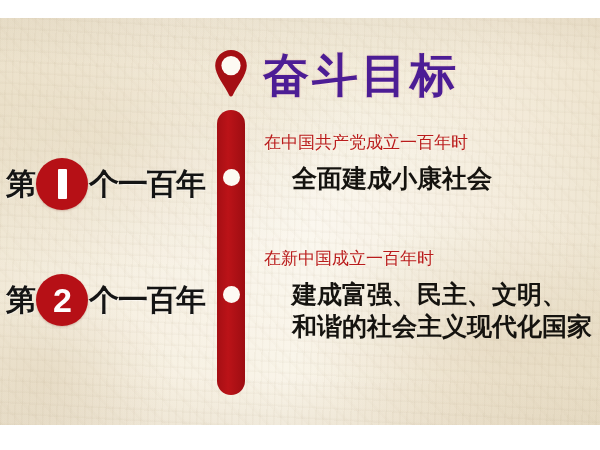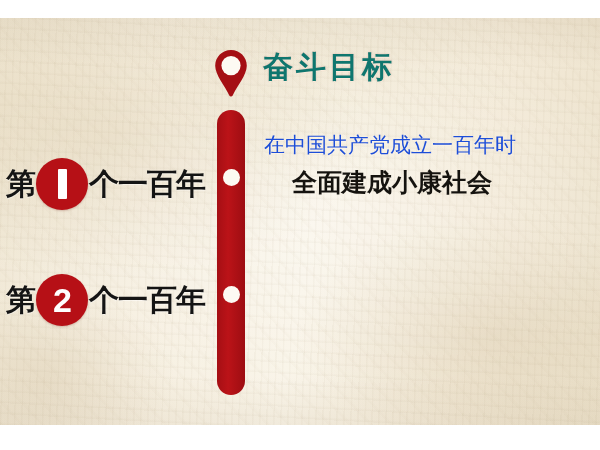--- a/index.html
+++ b/index.html
@@ -126,36 +126,36 @@
     top: 48px;
     width: 38px;
     height: 50px;
   }
 
   
   #title-heading {
     position: absolute;
     left: 263px;
     top: 52px;
-    font-size: 30px;
+    font-size: 46px;
     font-weight: 700;
-    color: #0f766e;
+    color: #4c1d95;
     letter-spacing: 3px;
     line-height: 1;
     text-shadow: 0 1px 1px rgba(255,240,225,0.85), 0 0 2px rgba(176,16,21,0.25);
     font-family: "Liberation Sans", "DejaVu Sans", sans-serif;
   }
 
   .goal-block { position: absolute; left: 264px; }
   #goal-block-1 { top: 133px; }
   #goal-block-2 { top: 249px; }
 
   .goal-headline {
-    color: #1d4ed8;
-    font-size: 21px;
+    color: #b91c1c;
+    font-size: 17px;
     font-weight: 400;
     letter-spacing: 0px;
     line-height: 1.15;
     white-space: nowrap;
     text-shadow: 0 1px 1px rgba(255,245,232,0.8);
     font-family: "Liberation Sans", "DejaVu Sans", sans-serif;
   }
   .goal-body {
     margin-top: 9px;
     color: #15130f;
@@ -202,14 +202,21 @@
 
   <div id="title-heading">奋斗目标</div>
 
   <div class="goal-block" id="goal-block-1">
     <div class="goal-headline">在中国共产党成立一百年时</div>
     <div class="goal-body">
       <span class="line">全面建成小康社会</span>
     </div>
   </div>
 
+  <div class="goal-block" id="goal-block-2">
+    <div class="goal-headline">在新中国成立一百年时</div>
+    <div class="goal-body">
+      <span class="line">建成富强、民主、文明、</span>
+      <span class="line">和谐的社会主义现代化国家</span>
+    </div>
+  </div>
 
 </div>
 
 </body></html>

